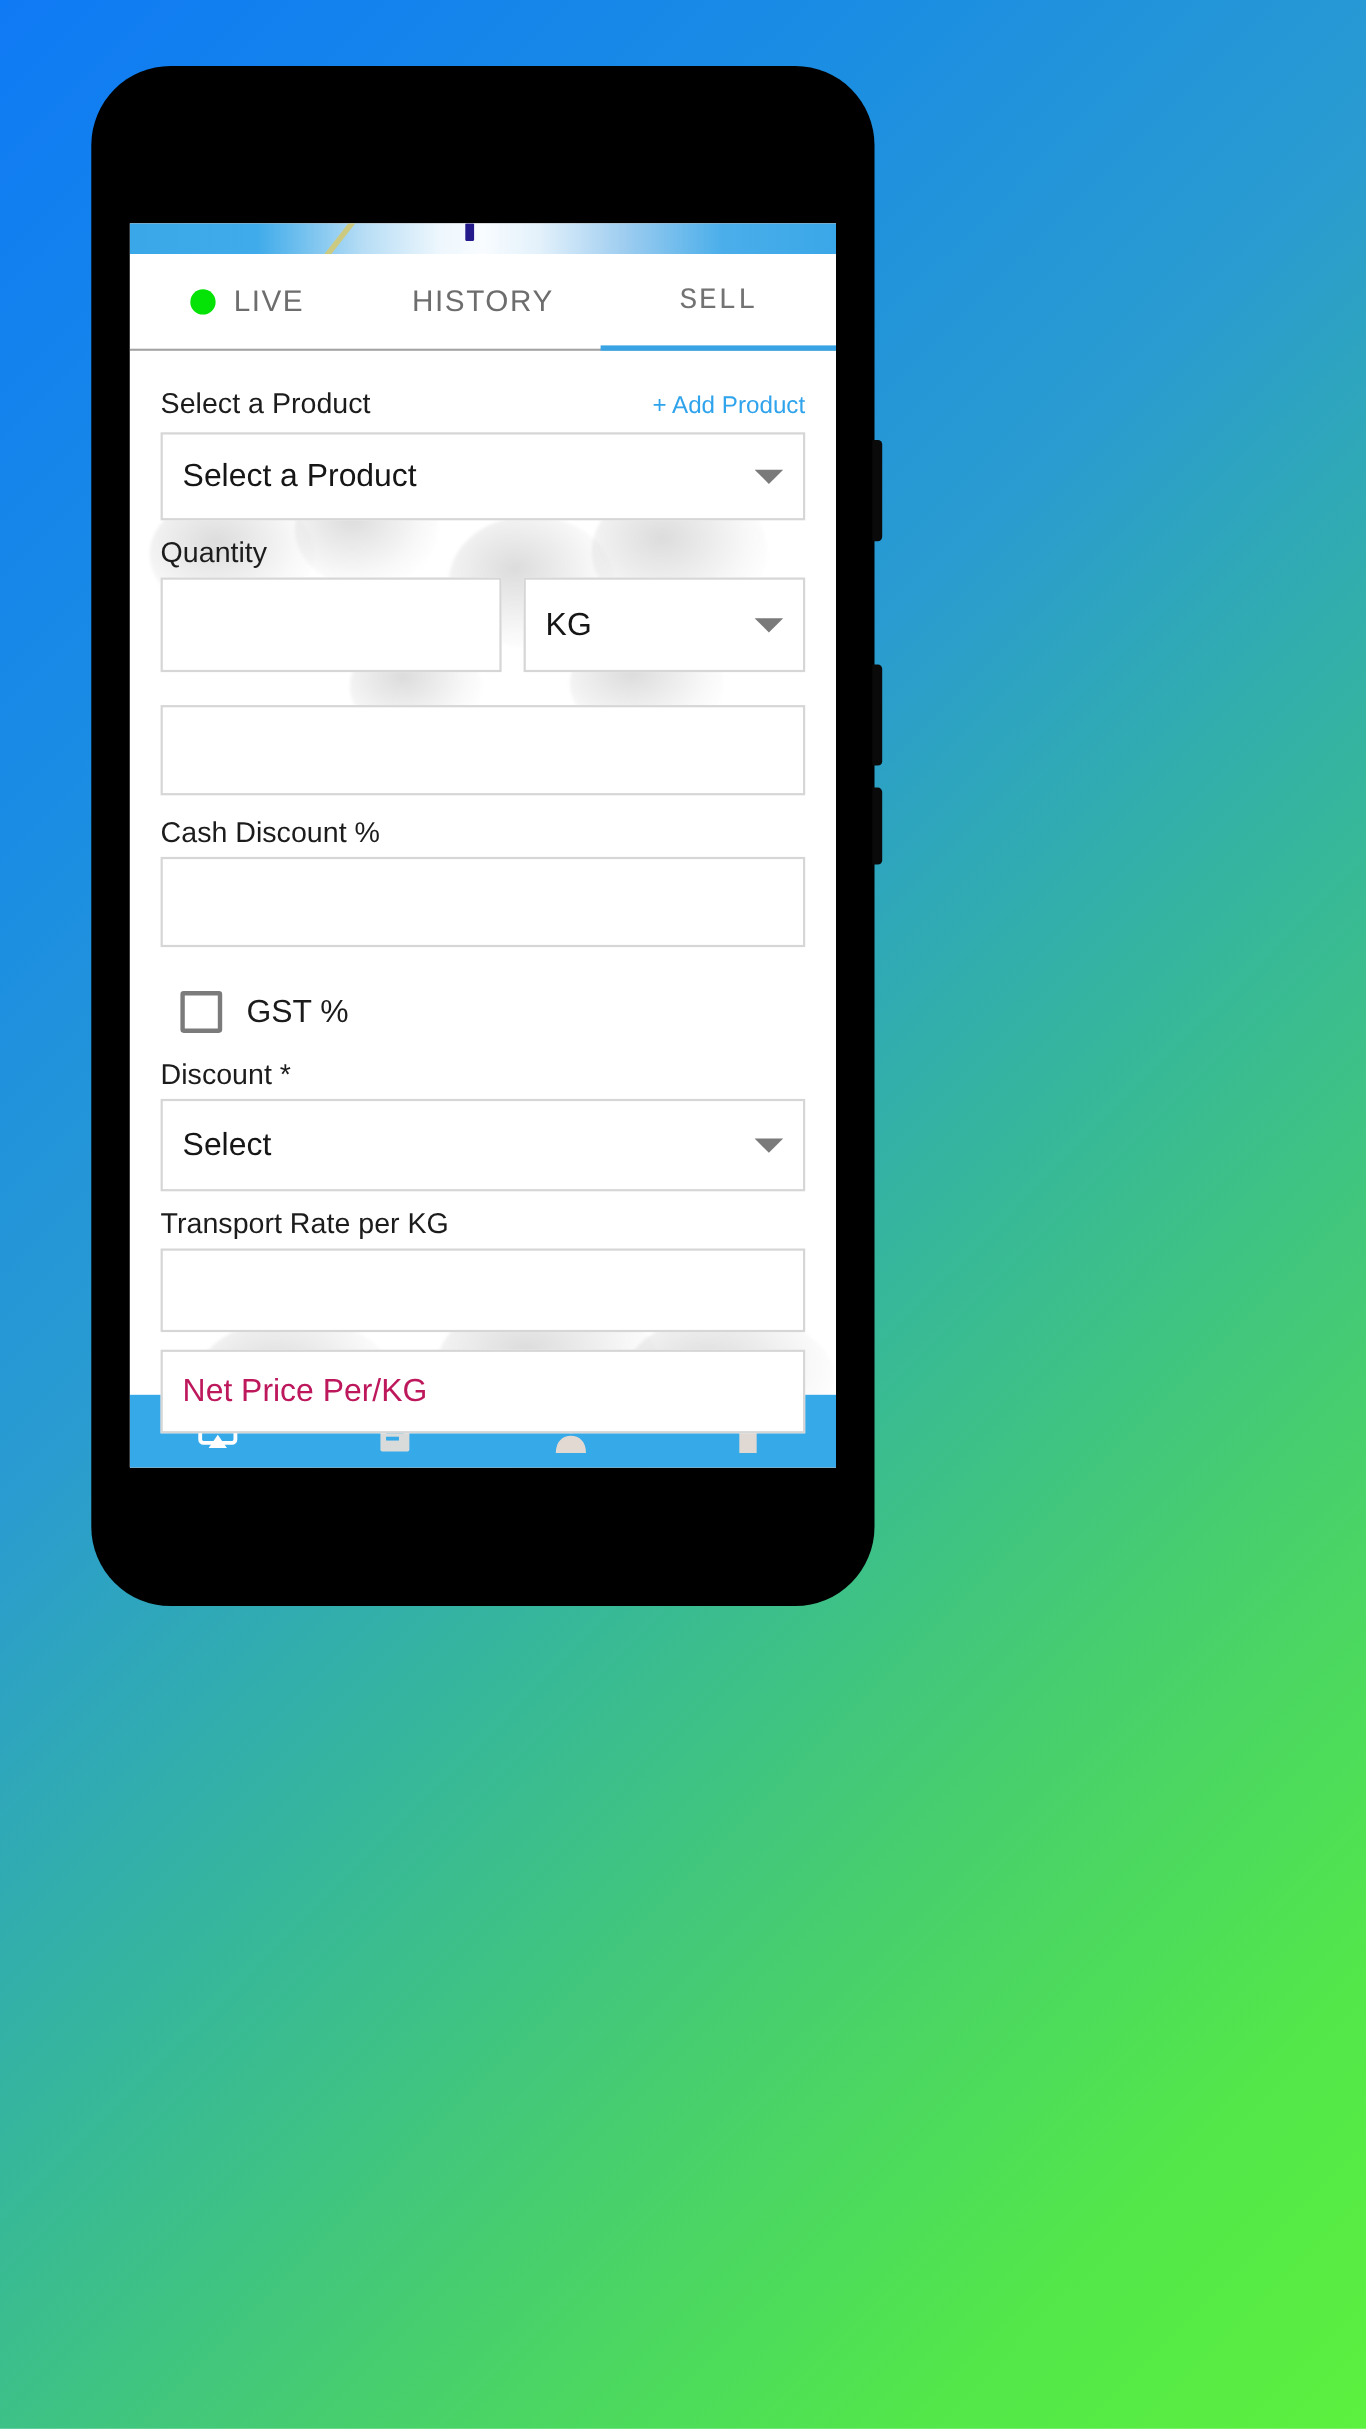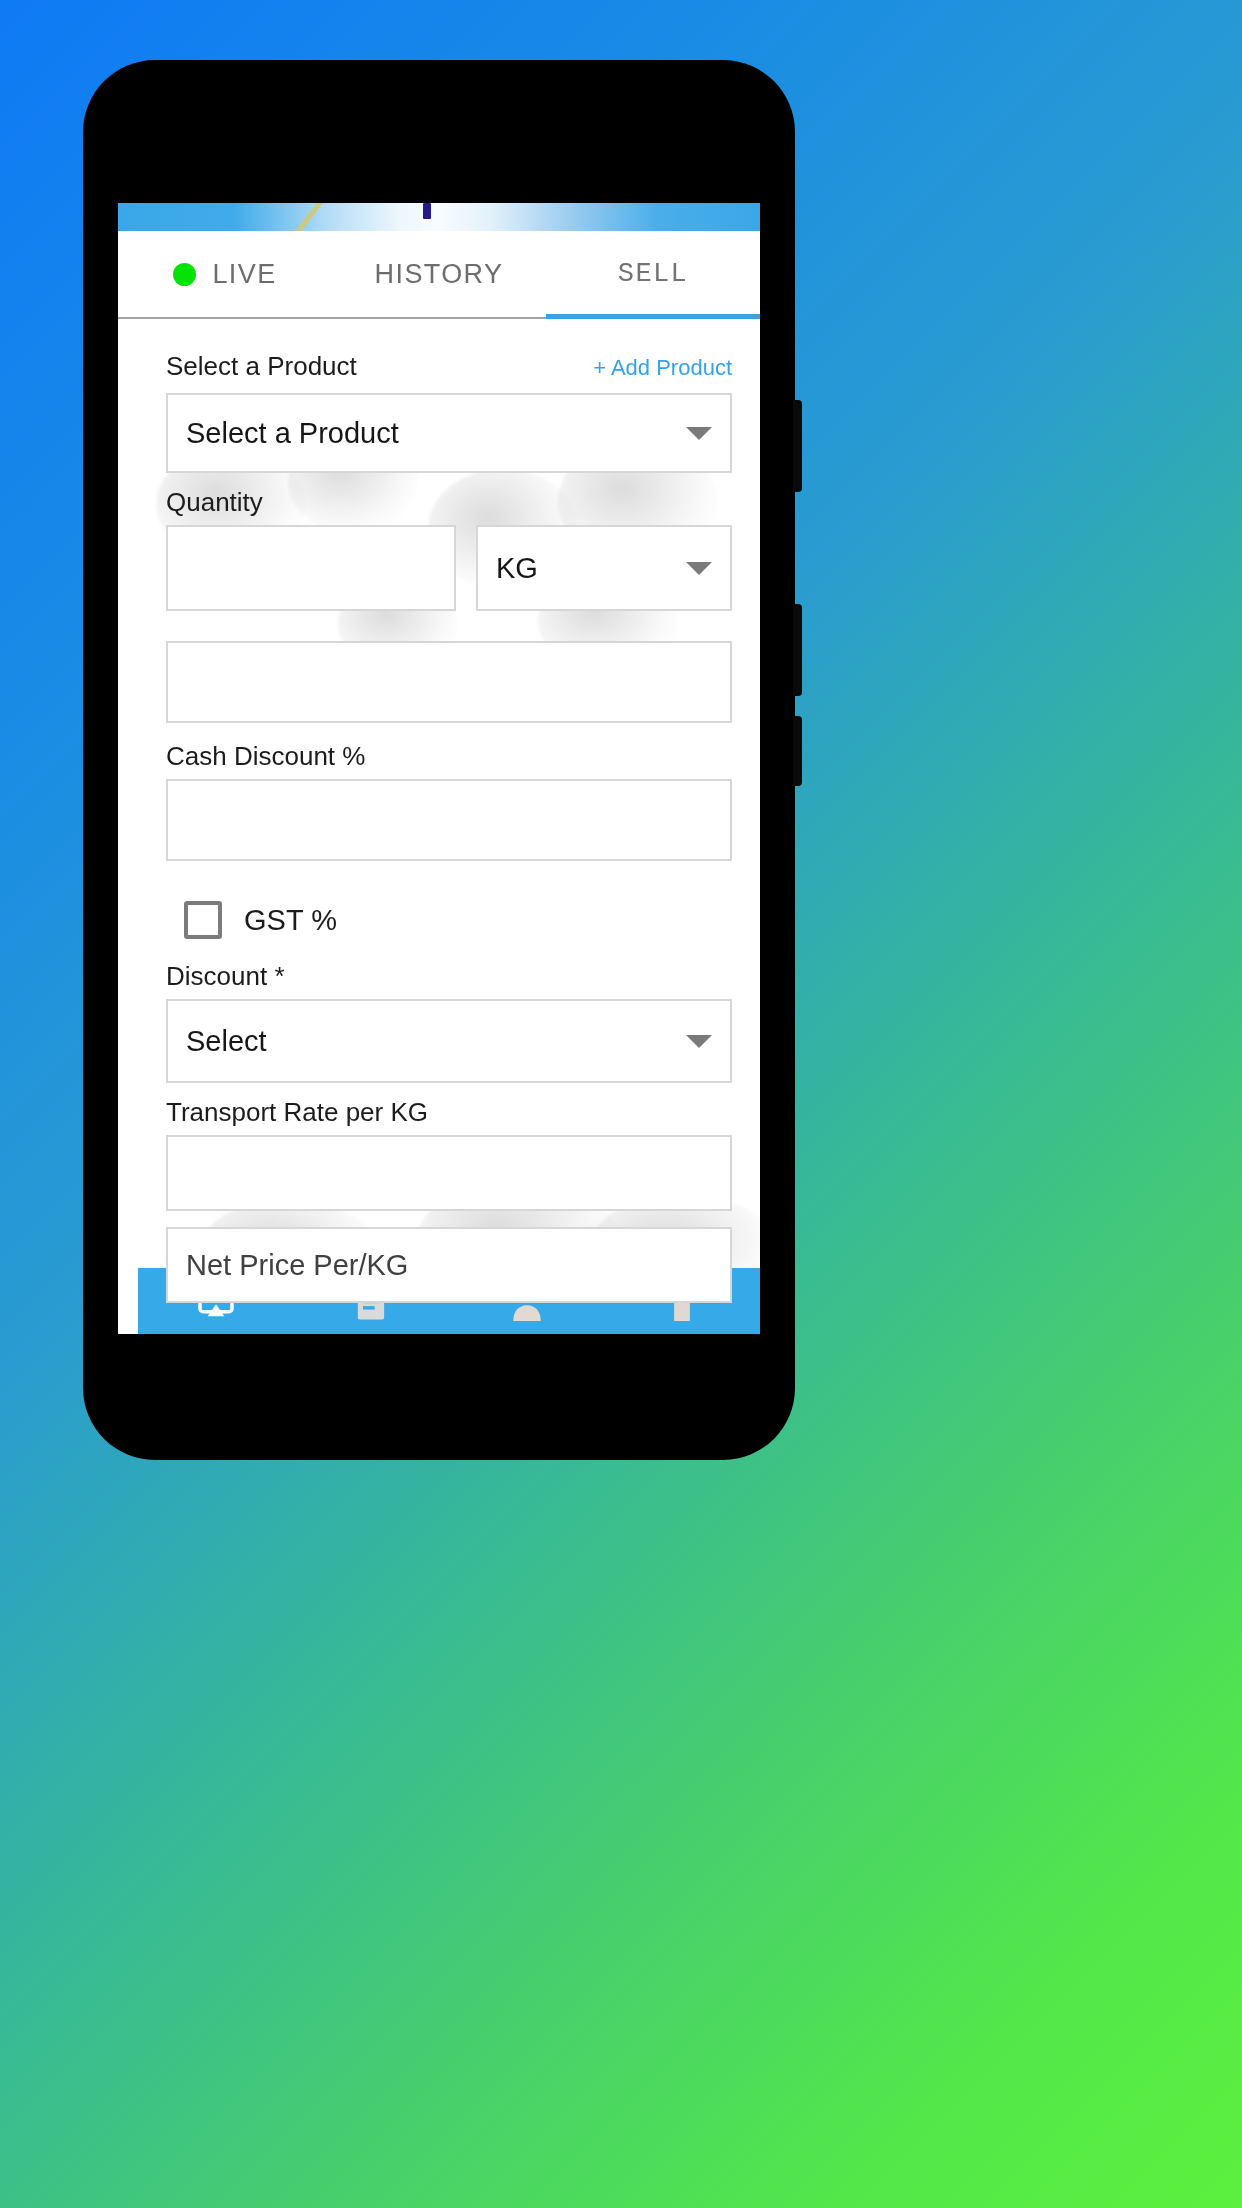--- a/index.html
+++ b/index.html
@@ -132,21 +132,20 @@
   }
 
   
   .form-area {
     position: relative;
     height: 1017px;
     background: #ffffff;
     padding: 0 28px;
     box-sizing: border-box;
     overflow: hidden;
-    margin-left: 20px;
   }
   
   .wm {
     position: absolute;
     border-radius: 50%;
     background: radial-gradient(ellipse at 40% 40%, rgba(140,140,140,0.30), rgba(190,190,190,0.10) 58%, rgba(255,255,255,0) 78%);
     pointer-events: none;
     filter: blur(1.5px);
   }
   .wm1 { left: 18px;  top: 130px; width: 150px; height: 110px; }
@@ -190,21 +189,21 @@
     display: flex;
     align-items: center;
     padding: 0 18px;
   }
   .select-box { height: 80px; justify-content: space-between; }
   .input-box  { height: 74px; }
   .box-text {
     font-size: 29px;
     color: #161616;
   }
-  .box-text.placeholder { color: #404040; }
+  .box-text.placeholder { color: #be185d; }
   .caret {
     width: 0; height: 0;
     border-left: 13px solid transparent;
     border-right: 13px solid transparent;
     border-top: 13px solid #7a7a7a;
   }
 
   .qty-row {
     display: flex;
     gap: 20px;

